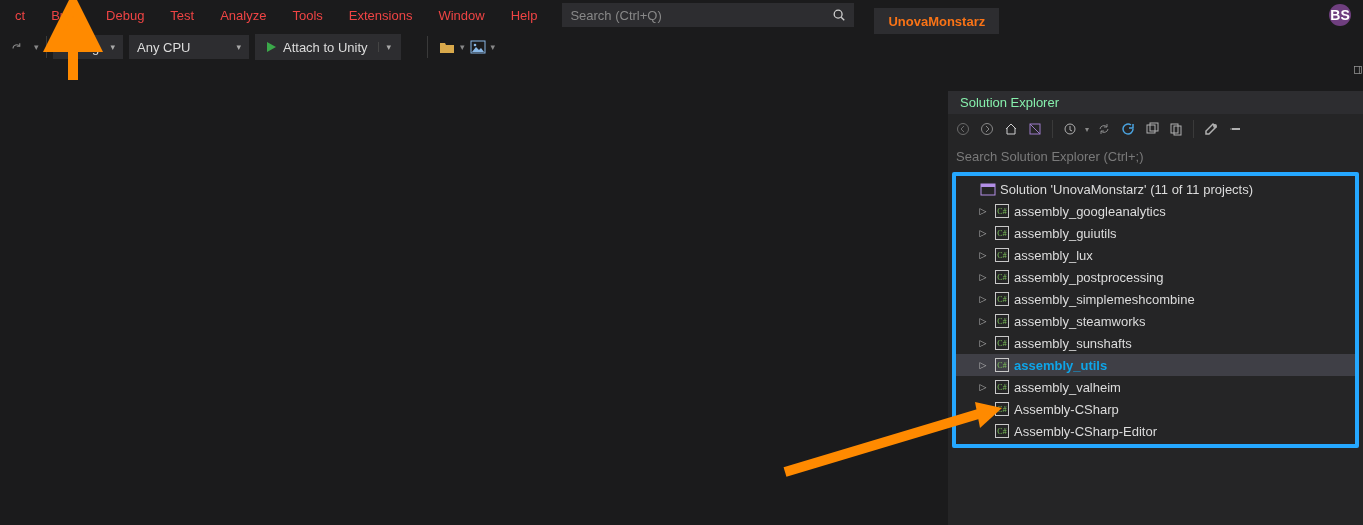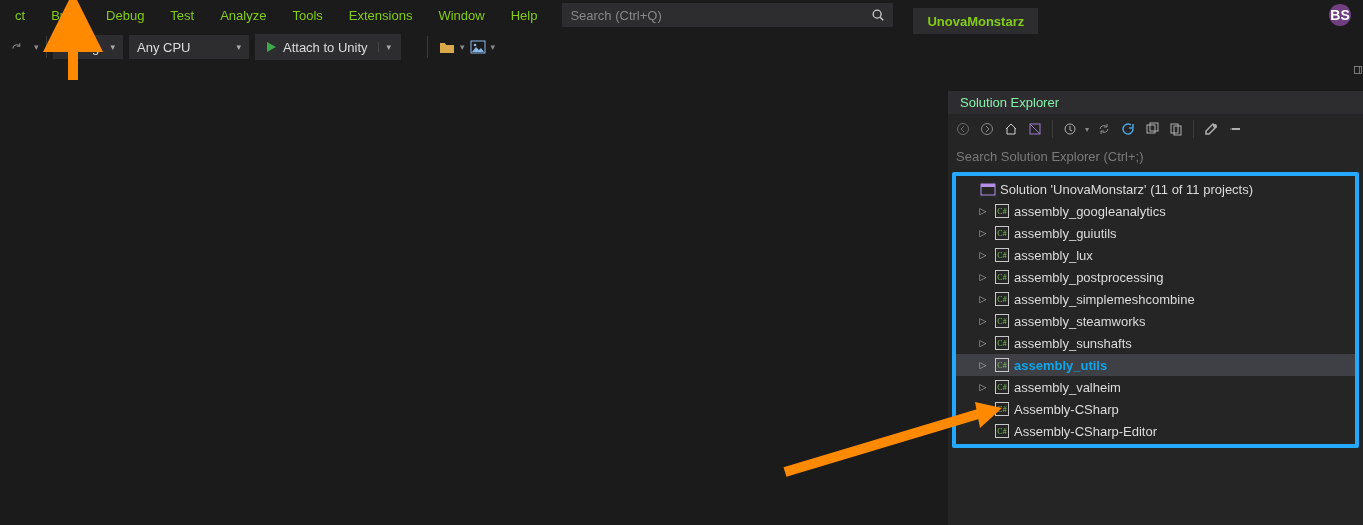--- a/index.html
+++ b/index.html
@@ -1,27 +1,27 @@
 <!DOCTYPE html>
 <html><head>
 <meta charset="utf-8">
 <style>
   * { margin: 0; padding: 0; box-sizing: border-box; }
   html, body { width: 1363px; height: 525px; overflow: hidden; background:#1b1b1c; font-family: "Segoe UI", Tahoma, sans-serif; font-size:13px; color:#dcdcdc; }
 
   
   .menubar { height:30px; display:flex; align-items:center; background:#1b1b1c; }
   .menu-items { display:flex; align-items:stretch; height:100%; padding-left:2px; }
-  .menu-item { padding:0 13px; display:flex; align-items:center; color:#84cc16; cursor:default; }
-
-  .searchbox { margin-left:12px; width:331px; height:24px; background:#2d2d30; display:flex; align-items:center; padding:0 8px; color:#9b9b9b; }
+  .menu-item { padding:0 13px; display:flex; align-items:center; color:#ef4444; cursor:default; }
+
+  .searchbox { margin-left:12px; width:292px; height:24px; background:#2d2d30; display:flex; align-items:center; padding:0 8px; color:#9b9b9b; }
   .searchbox input { flex:1; background:transparent; border:none; outline:none; color:#dcdcdc; font:inherit; }
   .searchbox input::placeholder{ color:#888; }
 
-  .projname { margin-left:20px; height:26px; padding:0 14px; background:#2d2d30; display:flex; align-items:center; color:#84cc16; font-weight:600;margin-top:12px; }
+  .projname { margin-left:20px; height:26px; padding:0 14px; background:#2d2d30; display:flex; align-items:center; color:#f97316; font-weight:600;margin-top:12px; }
   .spacer { flex:1; }
   .avatar { width:22px; height:22px; border-radius:50%; background:#6f3f7f; color:#fff; font-size:14px; display:flex; align-items:center; justify-content:center; margin-right:12px; font-weight:600;}
 
   
   .toolbar { height:34px; display:flex; align-items:center; background:#1b1b1c; }
   .tbtn { height:24px; display:flex; align-items:center; color:#dcdcdc; padding:0 6px; cursor:default;}
   .redo { width:24px; justify-content:center; color:#888; margin-left:4px;}
   .divider { width:1px; height:22px; background:#3a3a3a; margin:0 6px;}
   .dd { height:24px; background:#2d2d30; display:flex; align-items:center; padding:0 8px; margin-right:6px; min-width:70px; justify-content:space-between; gap:10px;}
   .dd .caret { font-size:9px; color:#aaa; }

